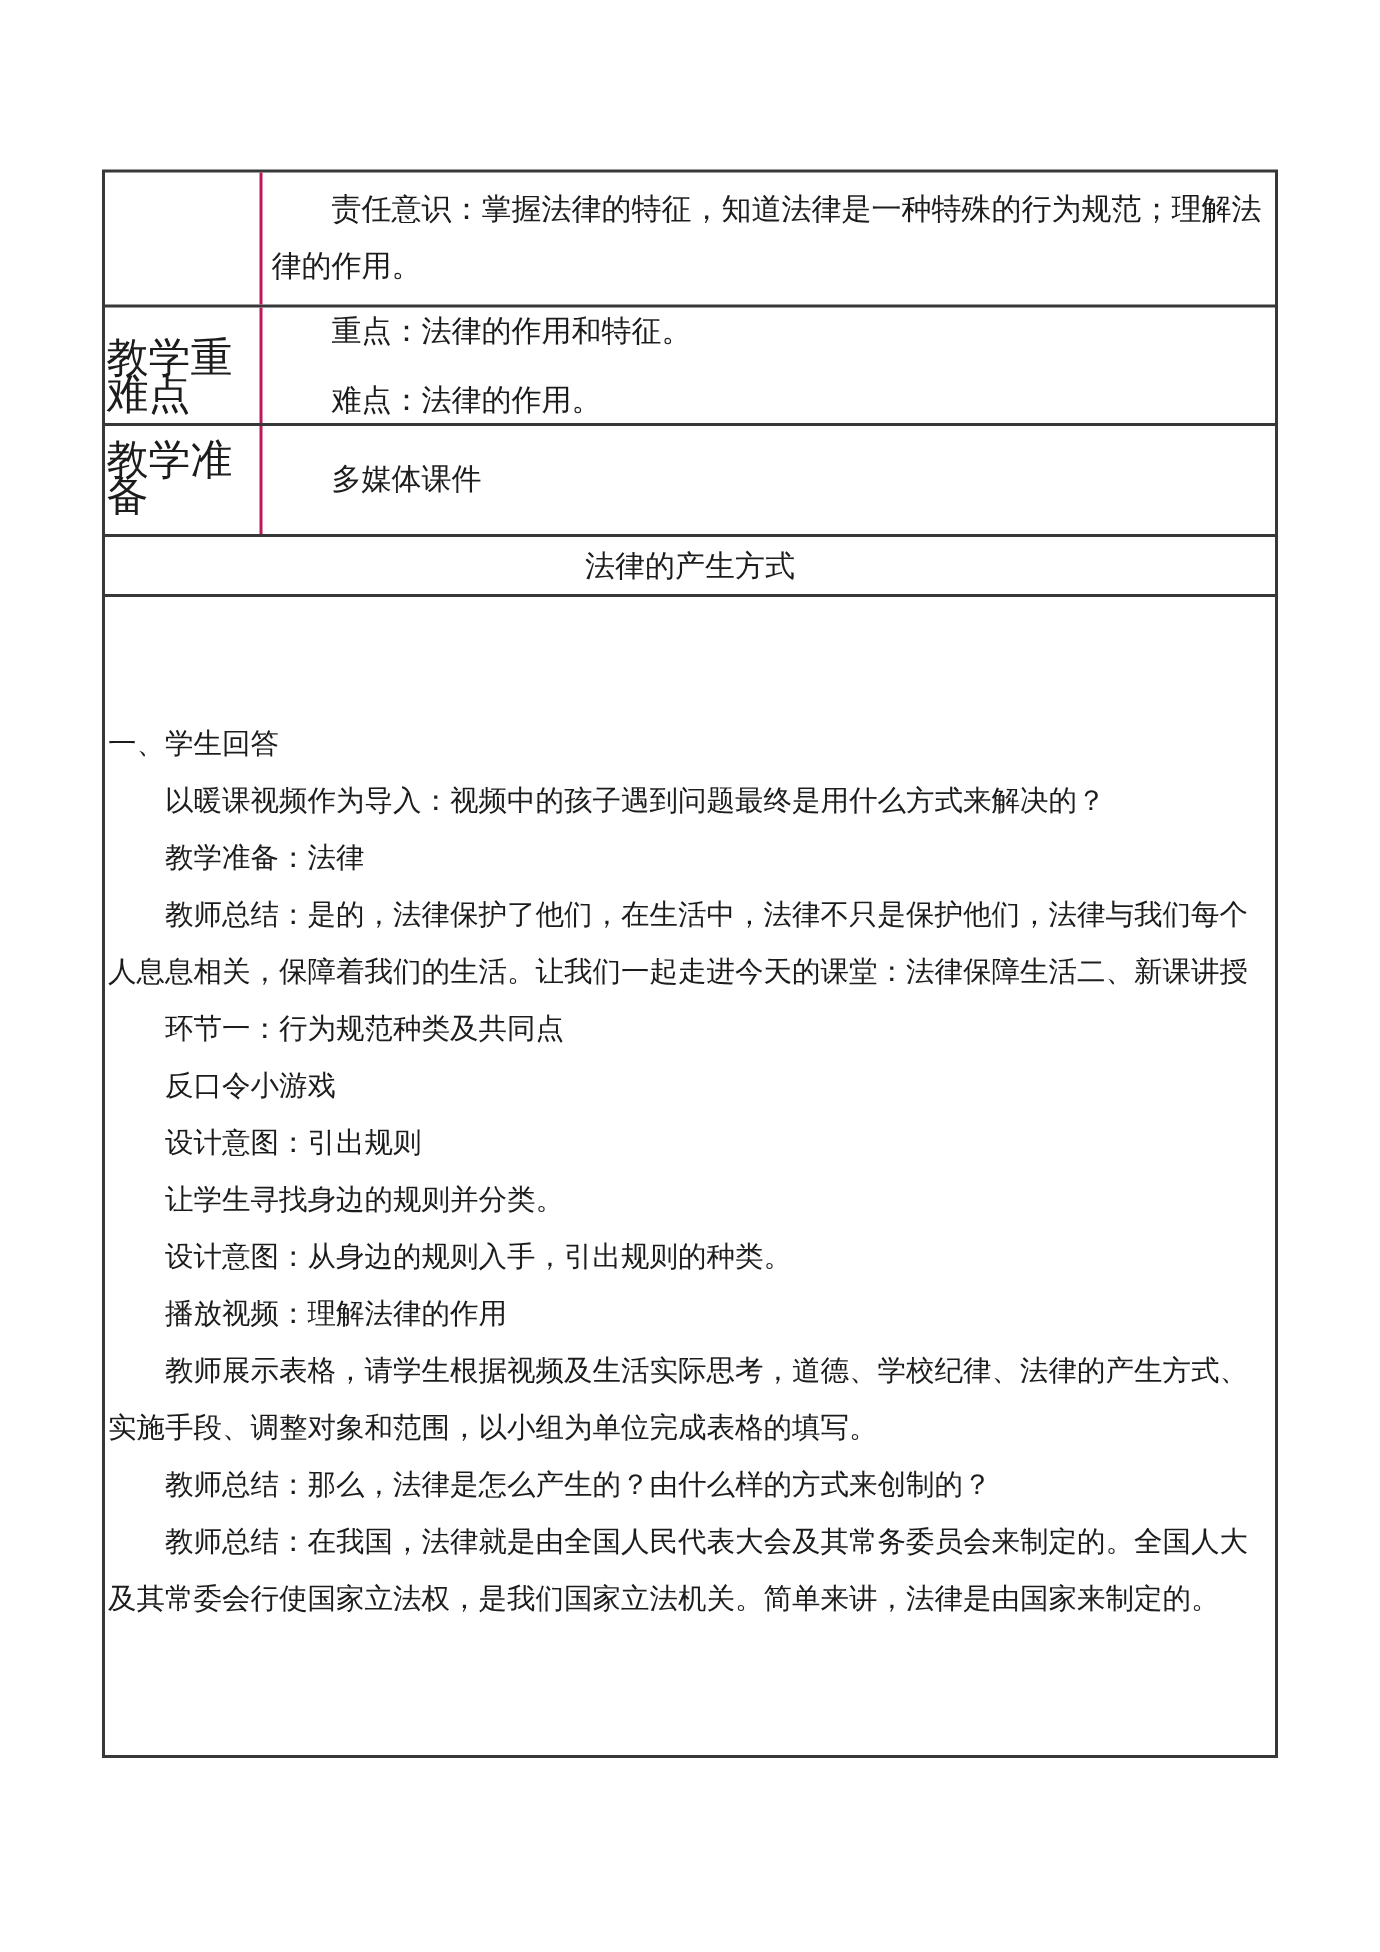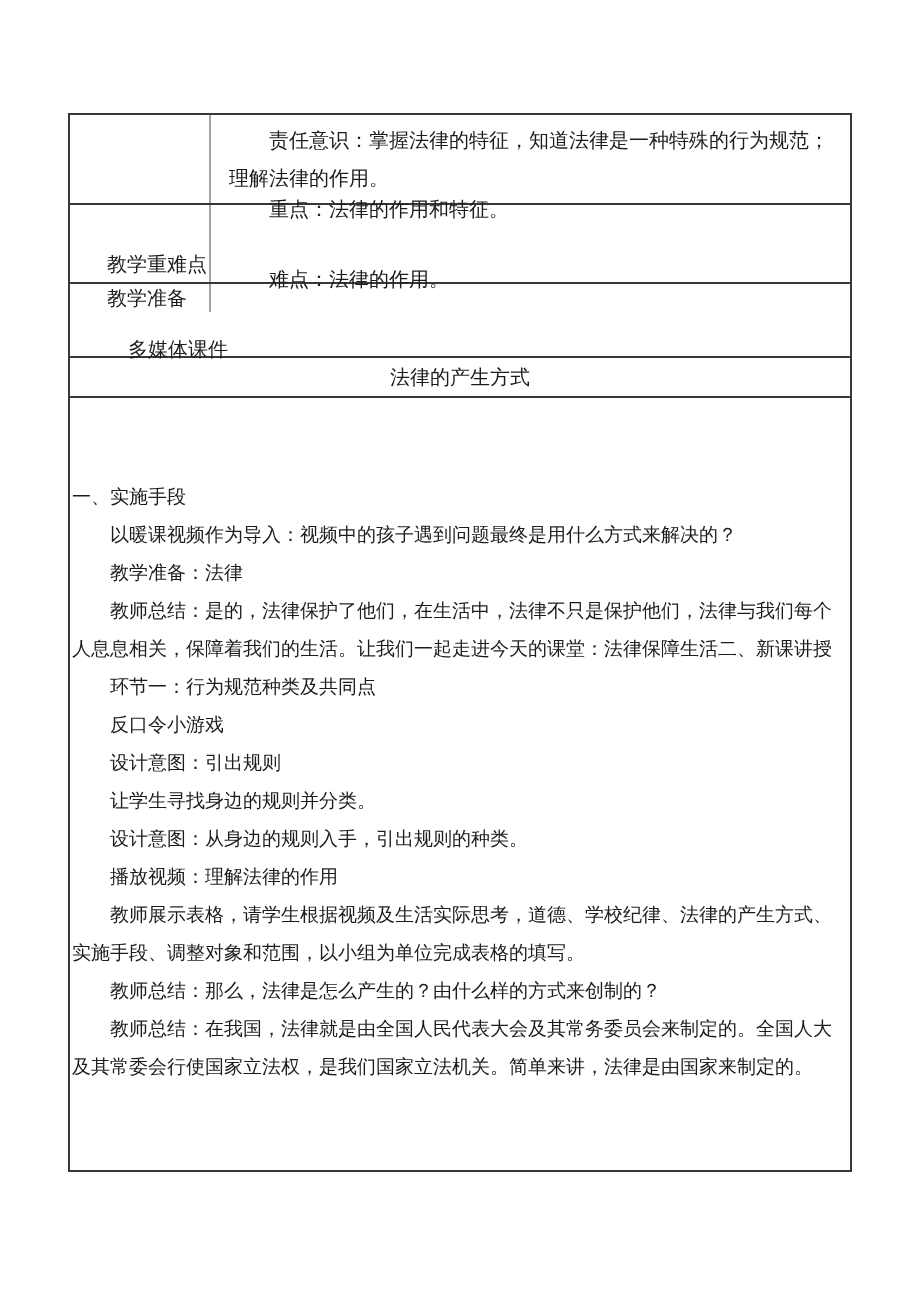--- a/index.html
+++ b/index.html
@@ -27,49 +27,48 @@
   }
   .t-row {
     display: flex;
     border-bottom: 2px solid #383838;
     box-sizing: border-box;
   }
   .t-row:last-child { border-bottom: none; }
   .label-cell {
     width: 105px;
     min-width: 105px;
-    border-right: 2px solid #a3a3a3;
+    border-right: 2px solid #be185d;
     box-sizing: border-box;
     display: flex;
     flex-direction: column;
     justify-content: center;
     padding: 2px 1px;
-    font-size: 20px;
+    font-size: 28px;
     line-height: 24px;
     letter-spacing: 0;
-    margin-left: 36px;
   }
   .label-cell.align-bottom { justify-content: flex-end; padding-bottom: 6px; }
   .value-cell {
     flex: 1;
     box-sizing: border-box;
     display: flex;
     flex-direction: column;
     justify-content: center;
     padding: 2px 2px;
     font-size: 20px;
     line-height: 38px;
   }
   .value-cell p {
-    margin: 16px;
+    margin: 4px;
     text-indent: 2em;
   }
   .row-obj   { height: 90px; }
   .row-focus { height: 79px; }
-  .row-prep  { height: 74px; flex-direction: column; }
+  .row-prep  { height: 74px; }
   .section-header-row {
     height: 40px;
     display: flex;
     align-items: center;
     justify-content: center;
     border-bottom: 2px solid #383838;
     box-sizing: border-box;
     font-size: 20px;
   }
   .content-cell {
@@ -112,21 +111,21 @@
     <div class="t-row row-prep">
       <div class="label-cell">教学准备</div>
       <div class="value-cell">
         <p>多媒体课件</p>
       </div>
     </div>
 
     <div class="section-header-row">法律的产生方式</div>
 
     <div class="content-cell">
-        <p class="cpara">一、实施手段</p>
+        <p class="cpara">一、学生回答</p>
         <p class="cpara indent">以暖课视频作为导入：视频中的孩子遇到问题最终是用什么方式来解决的？</p>
         <p class="cpara indent">教学准备：法律</p>
         <p class="cpara indent">教师总结：是的，法律保护了他们，在生活中，法律不只是保护他们，法律与我们每个人息息相关，保障着我们的生活。让我们一起走进今天的课堂：法律保障生活二、新课讲授</p>
         <p class="cpara indent">环节一：行为规范种类及共同点</p>
         <p class="cpara indent">反口令小游戏</p>
         <p class="cpara indent">设计意图：引出规则</p>
         <p class="cpara indent">让学生寻找身边的规则并分类。</p>
         <p class="cpara indent">设计意图：从身边的规则入手，引出规则的种类。</p>
         <p class="cpara indent">播放视频：理解法律的作用</p>
         <p class="cpara indent">教师展示表格，请学生根据视频及生活实际思考，道德、学校纪律、法律的产生方式、实施手段、调整对象和范围，以小组为单位完成表格的填写。</p>

